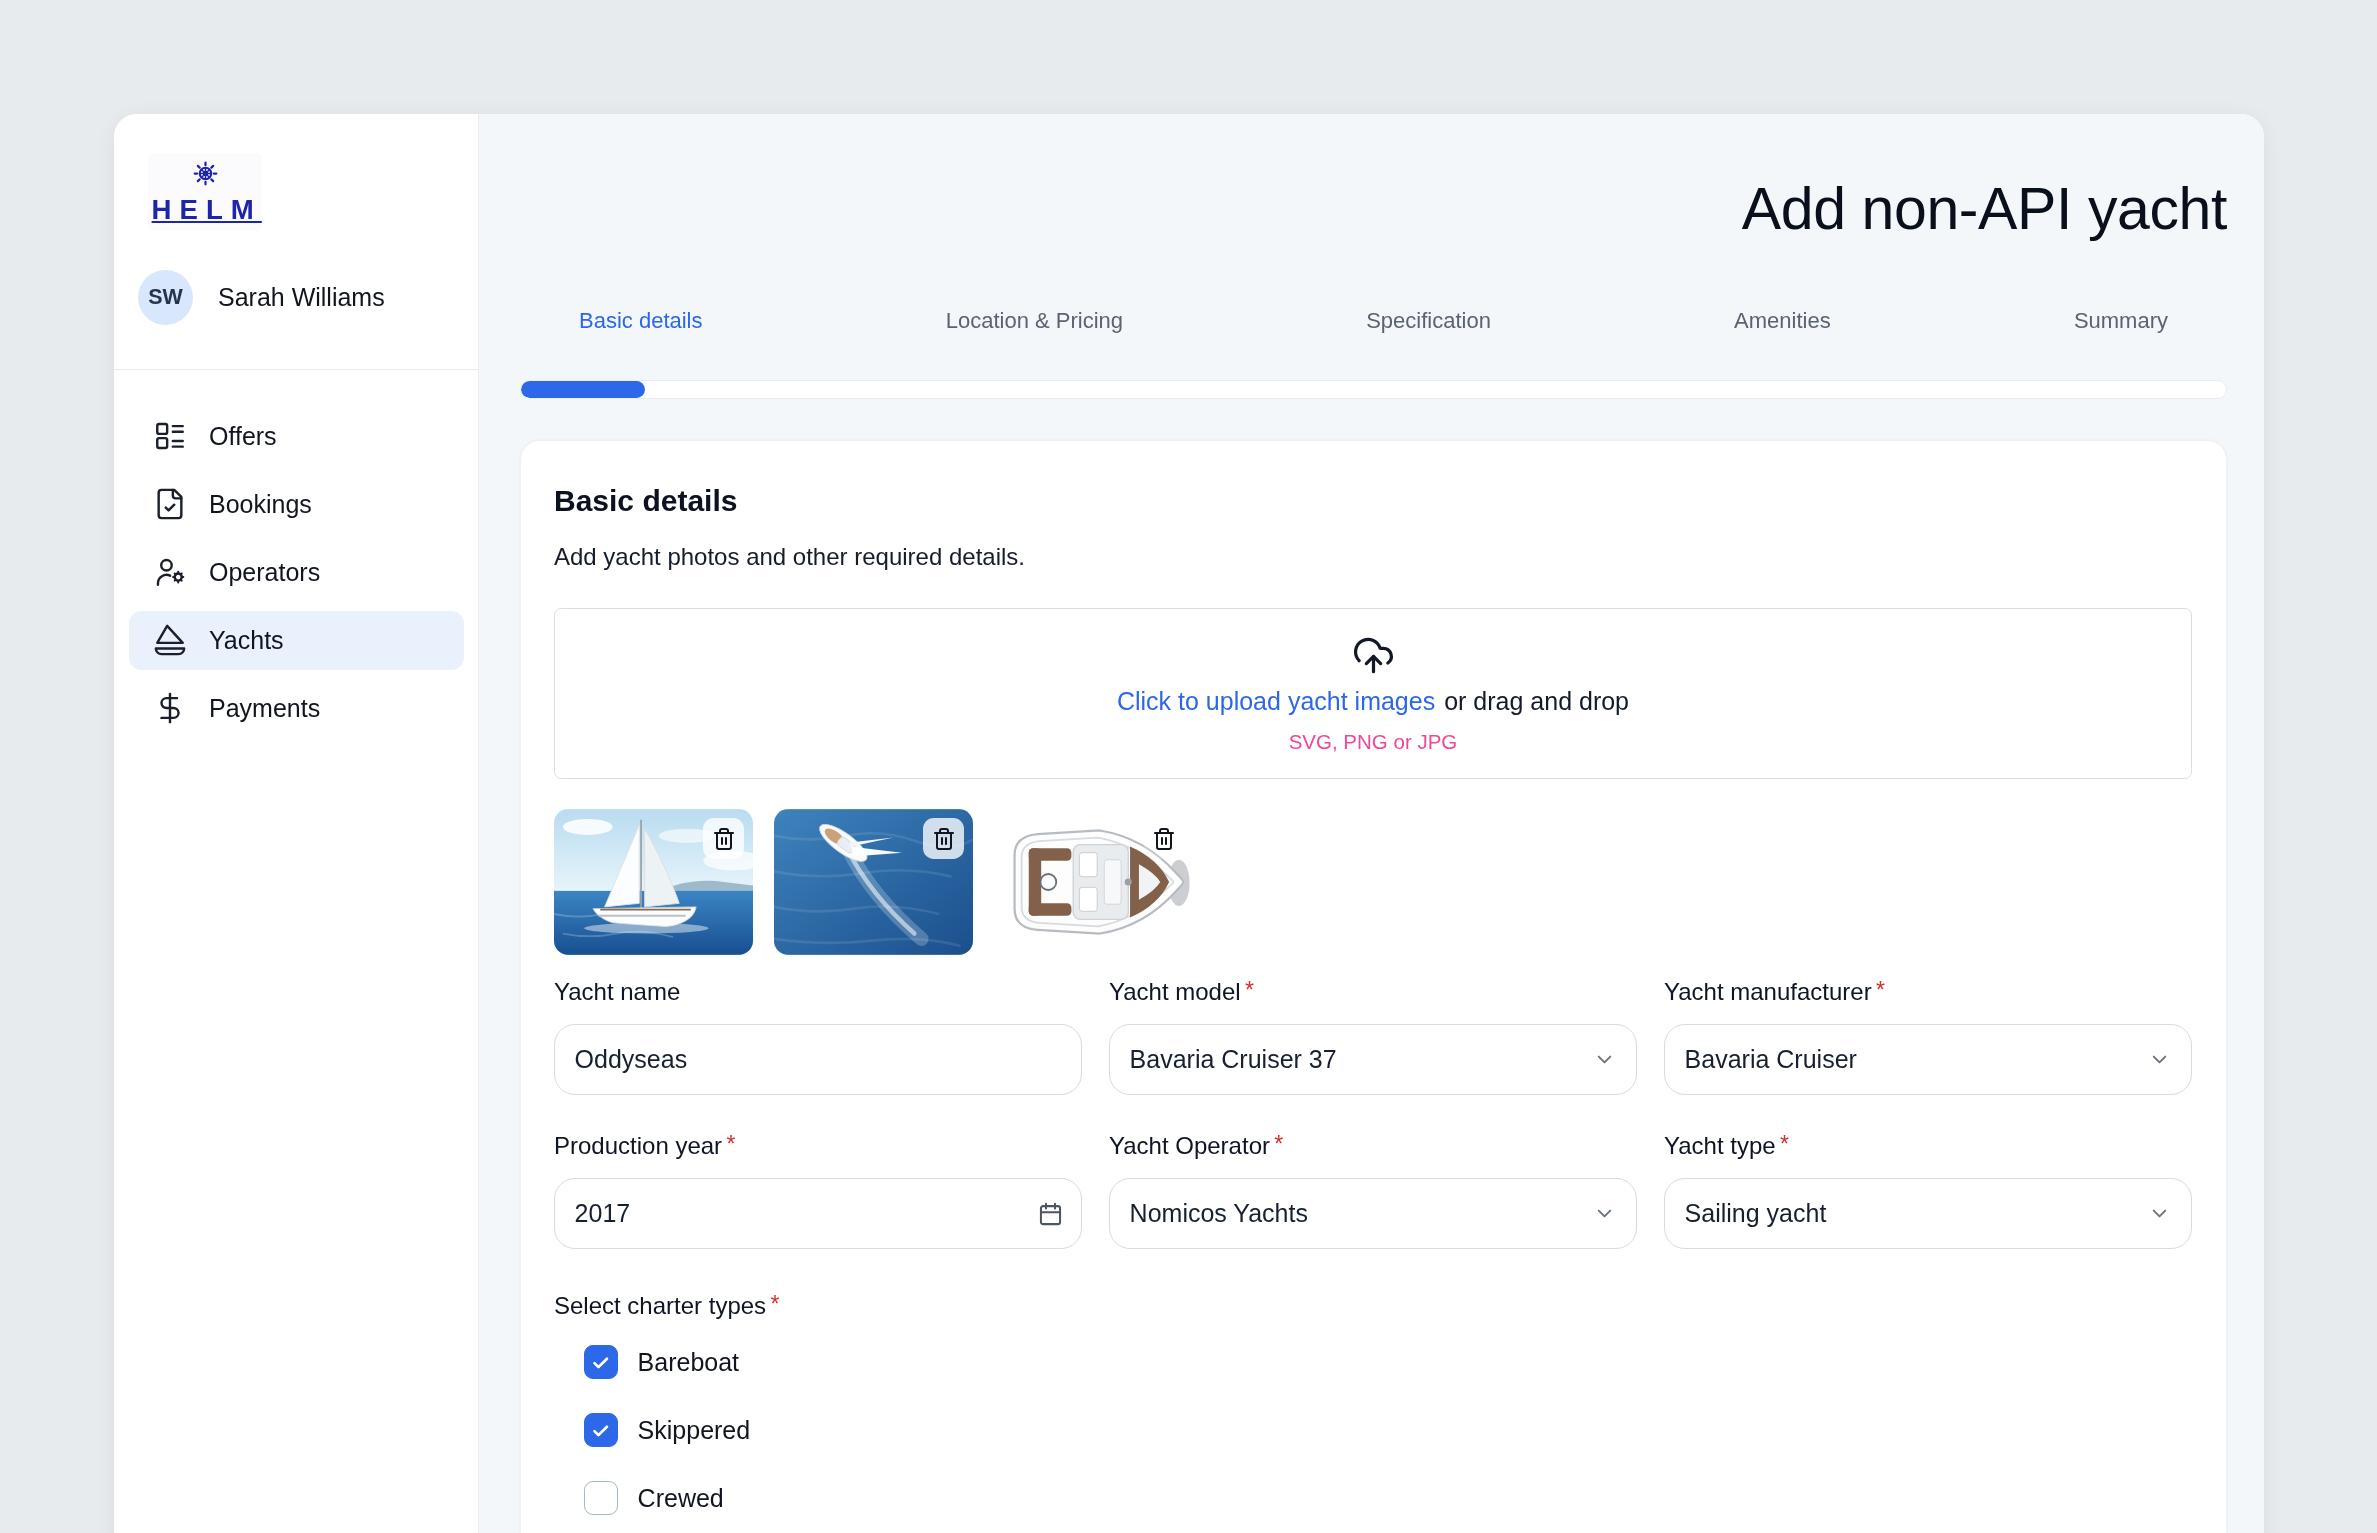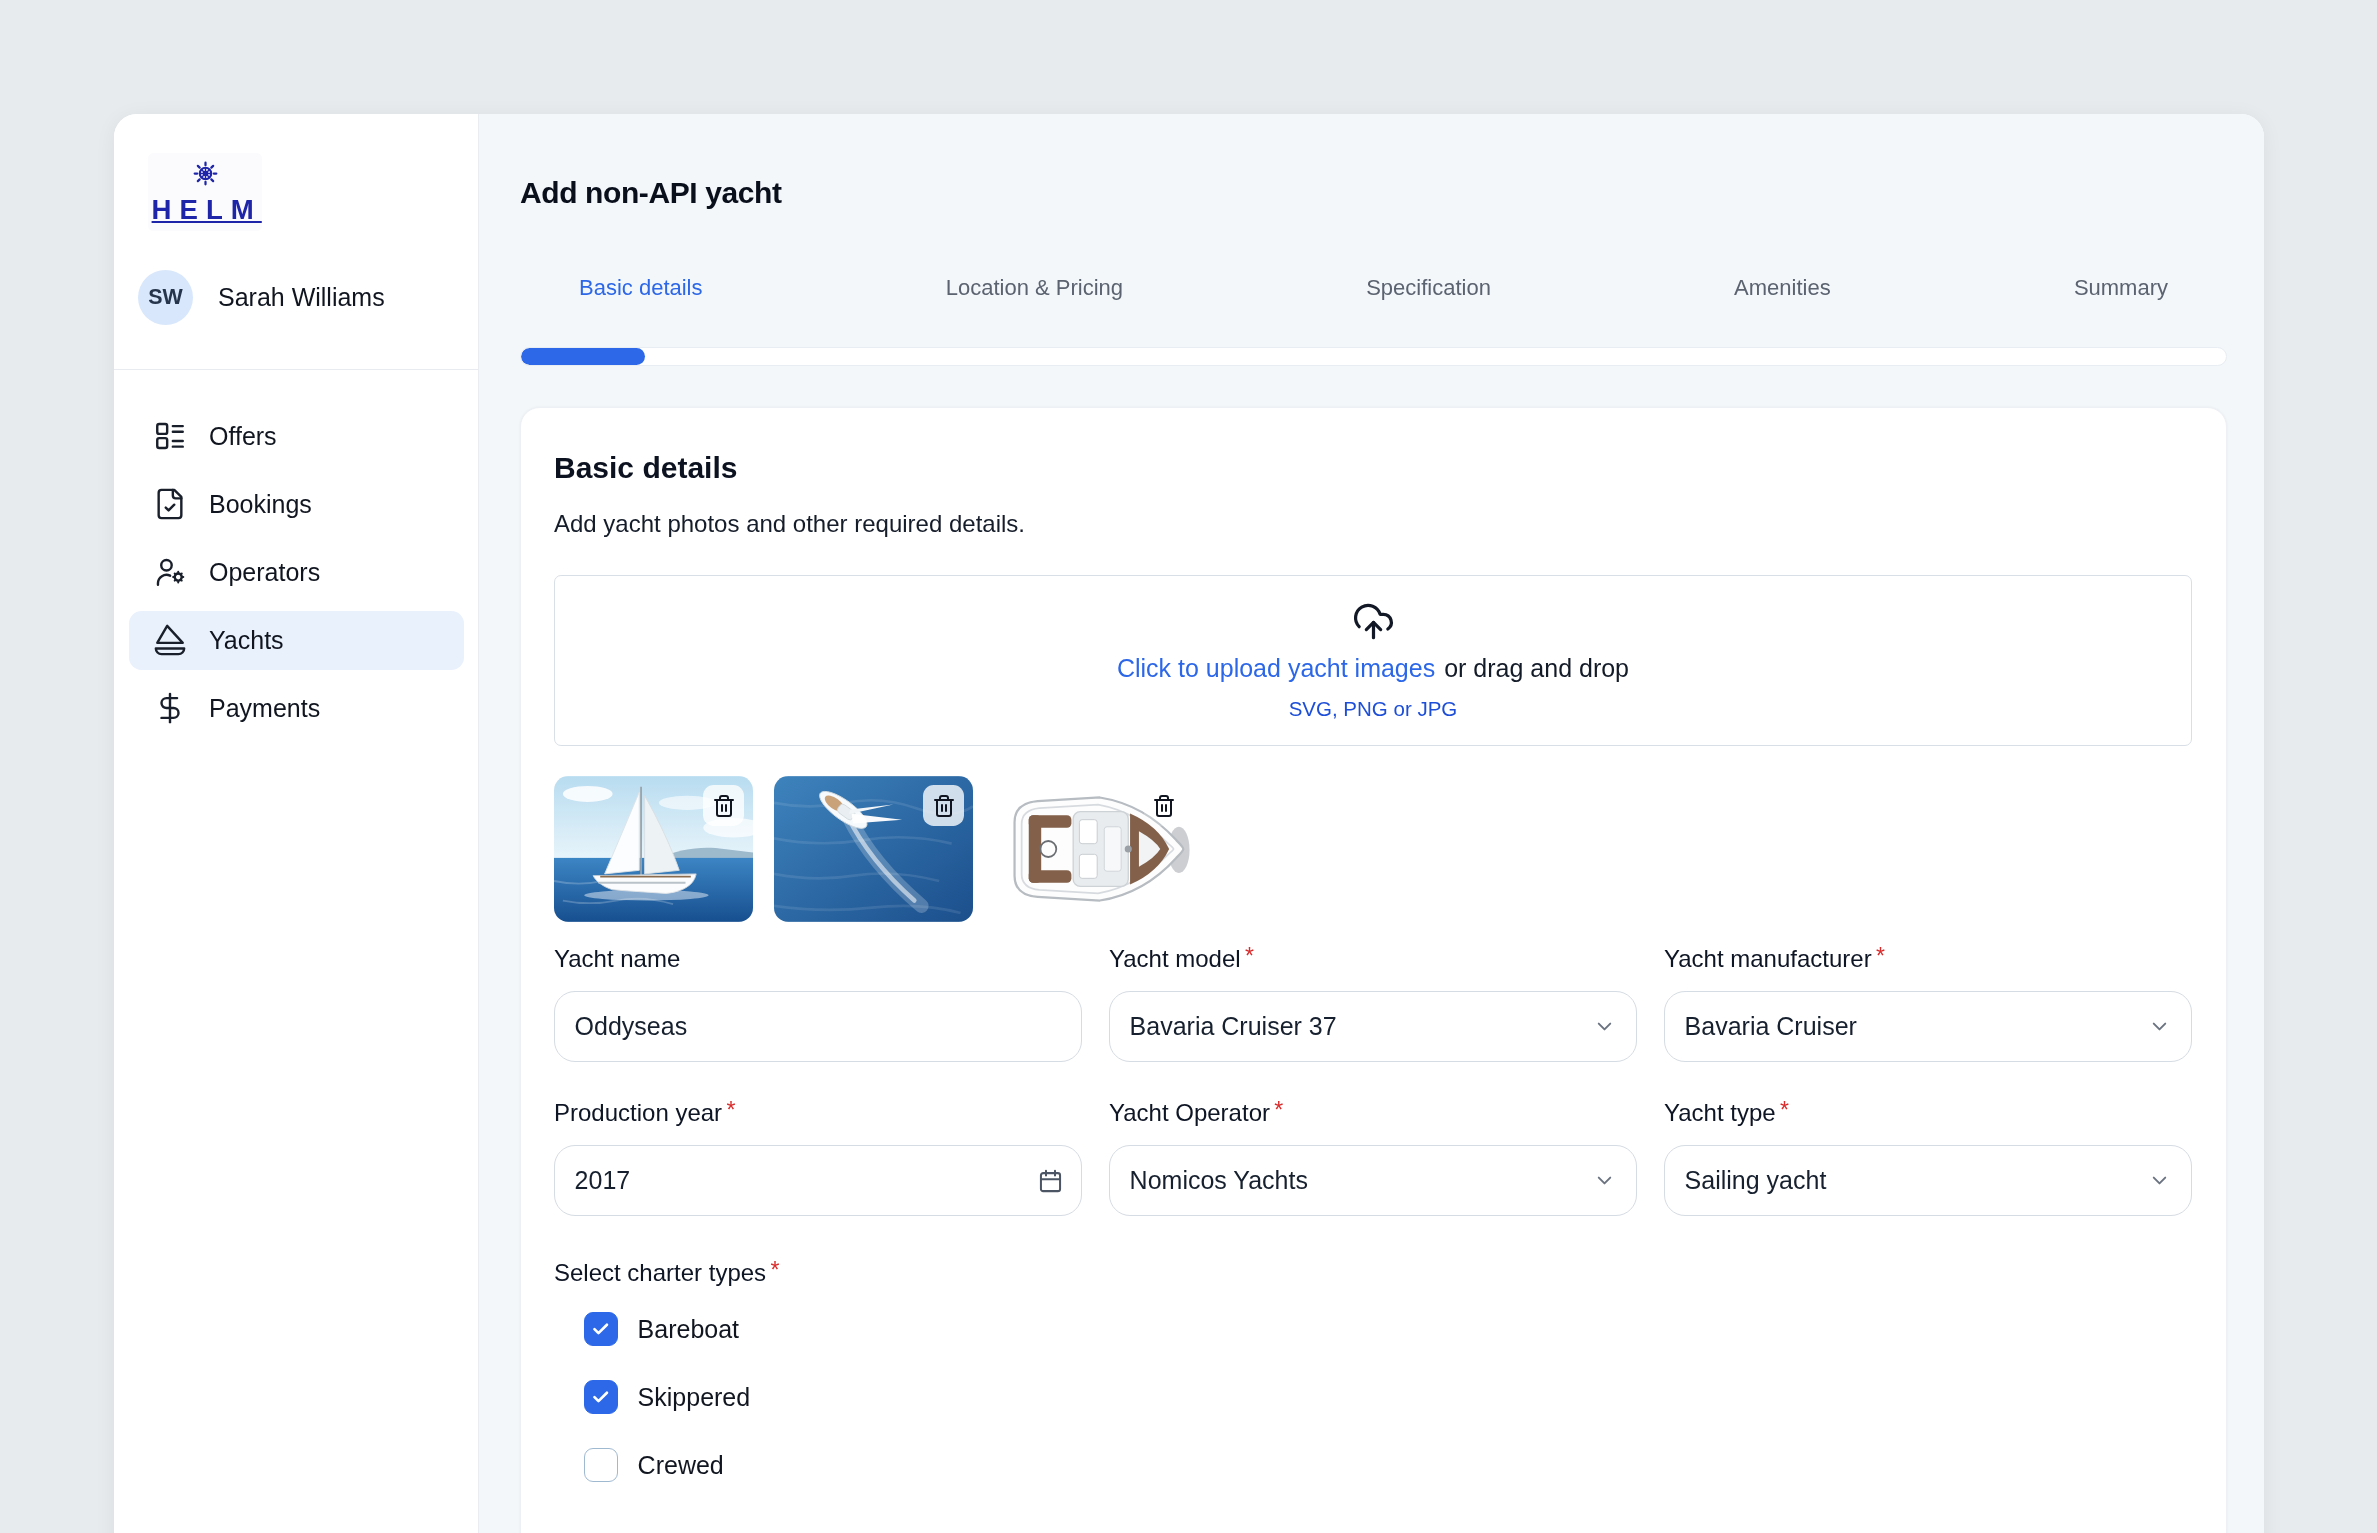--- a/index.html
+++ b/index.html
@@ -28,39 +28,39 @@
   .sb-divider { height:0.9px; background:#e8ebef; margin-top:44px; }
   .nav { padding:37px 14.2px 0 15px; }
   .nav-item { display:flex; align-items:center; height:59px; border-radius:12.5px;
               padding-left:24px; gap:22px; margin-bottom:9px; font-size:25px; color:#10151f; cursor:pointer; }
   .nav-item.active { background:#e9f1fd; }
   .nav-item svg { width:34px; height:34px; stroke:#1a202b; fill:none; stroke-width:1.7;
                   stroke-linecap:round; stroke-linejoin:round; flex:0 0 34px; }
   .logo-wheel { width:27px; height:27px; stroke:#1f25a8; fill:none; stroke-width:1.9; stroke-linecap:round; }
   
   .main { flex:1; background:#f3f7fa; padding:62px 37px 0 41px; overflow:hidden; }
-  h1 { font-size:30px; font-weight:700; color:#0a0f1c; letter-spacing:-0.4px; line-height:1.15; }
+  h1 { font-size:59px; font-weight:400; color:#0a0f1c; letter-spacing:-0.4px; line-height:1.15;text-align:right; }
   .tabs { display:flex; justify-content:space-between; padding:0 59px; margin-top:64px;
           font-size:22px; color:#5b6370; }
   .tab { cursor:pointer; white-space:nowrap; }
   .tab.active { color:#2c67e8; font-weight:500; }
   .progress { margin-top:46px; height:19.6px; border-radius:10.7px; background:#fff;
               border:0.9px solid #e8edf3; position:relative; overflow:hidden; }
   .progress-fill { position:absolute; left:0; top:0; bottom:0; background:#2d68e8; border-radius:10.7px; }
   
   .card { margin-top:41px; background:#fff; border-radius:19.6px; border:0.9px solid #edf0f4;
           box-shadow:0 0.9px 2.7px rgba(15,23,42,.05); padding:43px 34px 107px 33px; min-height:1157px; }
   h2 { font-size:30px; font-weight:700; color:#0c1220; }
   .sub { margin-top:25px; font-size:24px; color:#161d2a; }
   .upload { margin-top:37px; border:1.8px solid #d9dfe6; border-radius:7px; height:171px; background:#fff;
             display:flex; flex-direction:column; align-items:center; justify-content:center; gap:10.7px; cursor:pointer; }
   .upload svg.cloud { width:43px; height:43px; stroke:#121826; fill:none; stroke-width:1.8; stroke-linecap:round; stroke-linejoin:round; }
   .upload-line { font-size:25px; color:#141b28; display:flex; gap:9px; align-items:baseline; }
   .upload-link { color:#2c67e8; font-weight:500; cursor:pointer; }
-  .upload-hint { font-size:20.5px; color:#1d4ed8; margin-top:3px; }
+  .upload-hint { font-size:20.5px; color:#ec4899; margin-top:3px; }
   
   .thumbs { display:flex; gap:21.4px; margin-top:30px; }
   .thumb { width:199px; height:146px; border-radius:14.2px; position:relative; overflow:hidden; }
   .thumb svg.scene { width:100%; height:100%; display:block; }
   .thumb-del { position:absolute; top:9px; right:9px; width:41px; height:41px; border-radius:10.7px;
                background:rgba(255,255,255,.78); border:none; cursor:pointer;
                display:flex; align-items:center; justify-content:center; }
   .thumb.plan .thumb-del { background:rgba(255,255,255,.2); }
   .thumb-del svg { width:24px; height:24px; stroke:#10151f; fill:none; stroke-width:2; stroke-linecap:round; stroke-linejoin:round; }
   

